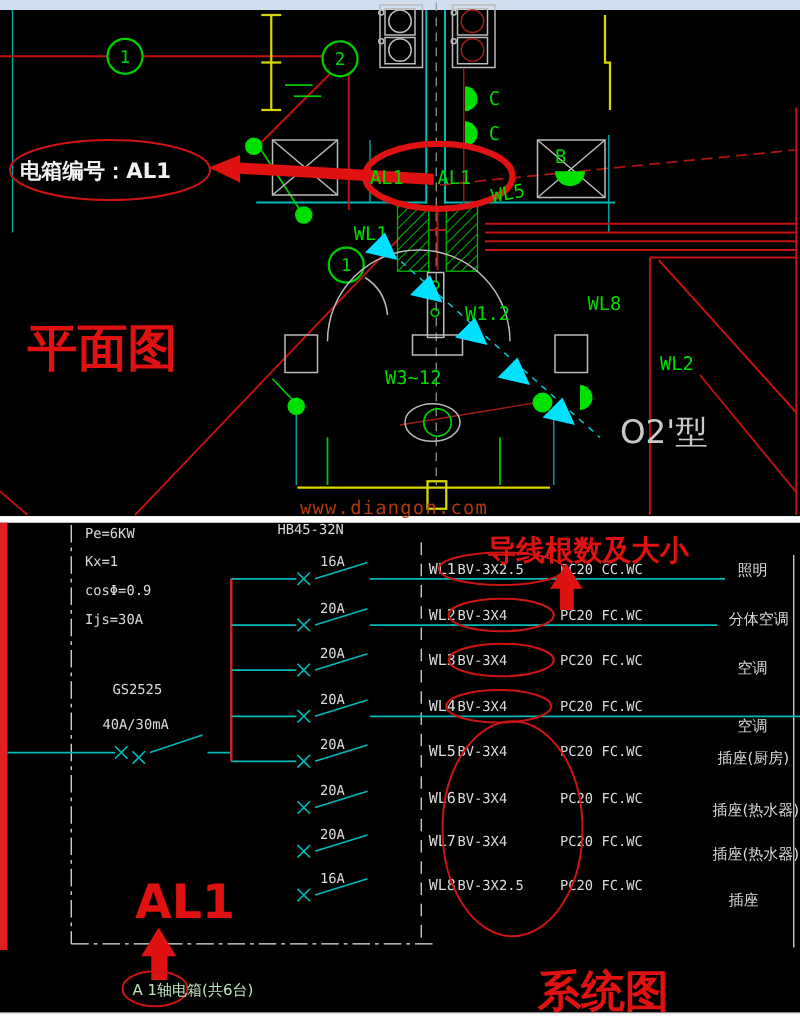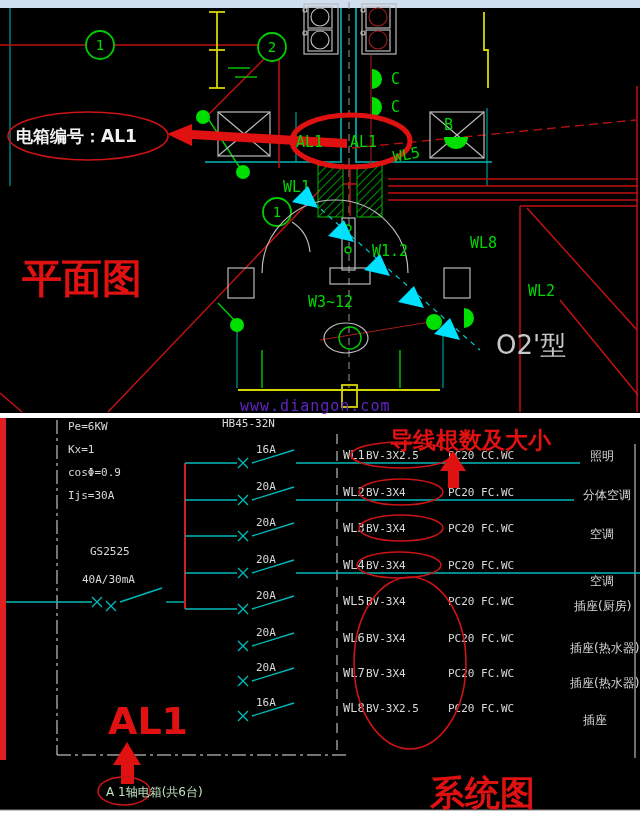--- a/index.html
+++ b/index.html
@@ -27,21 +27,21 @@
   .redell{stroke:#cc1414;stroke-width:1.6;fill:none;}
   .redellthick{stroke:#e01111;stroke-width:5;fill:none;}
   .wt{fill:#d9d9d9;font-family:"DejaVu Sans Mono",monospace;font-size:11px;}
   .wt12{fill:#d9d9d9;font-family:"DejaVu Sans Mono",monospace;font-size:12px;}
   .ct{fill:#d9d9d9;font-family:"DejaVu Sans",sans-serif;font-size:12px;}
   .cyline{stroke:#00b9b9;stroke-width:1.4;fill:none;}
   .dashdot{stroke:#e8e8e8;stroke-width:1;fill:none;stroke-dasharray:14 4 3 4;}
   .wdash{stroke:#e0e0e0;stroke-width:1;fill:none;stroke-dasharray:10 7;}
   .cyarrow{fill:#00e0ff;stroke:none;}
   .cydash{stroke:#00cccc;stroke-width:1.2;fill:none;stroke-dasharray:5 5;}
-  #watermark{position:absolute;left:240px;top:397px;z-index:5;color:#6d28d9;opacity:.9;
+  #watermark{position:absolute;left:240px;top:397px;z-index:5;color:#c2410c;opacity:.9;
     font-family:"DejaVu Sans Mono",monospace;font-size:15px;letter-spacing:1px;}
 </style>
 </head>
 <body>
 <div id="stage">
 
 <svg id="plan-svg" width="640" height="413" viewBox="0 0 640 413">
   <defs>
     <pattern id="hatch" width="6" height="6" patternUnits="userSpaceOnUse" patternTransform="rotate(45)">
       <line x1="0" y1="0" x2="0" y2="6" stroke="#00bb00" stroke-width="1.6"></line>

